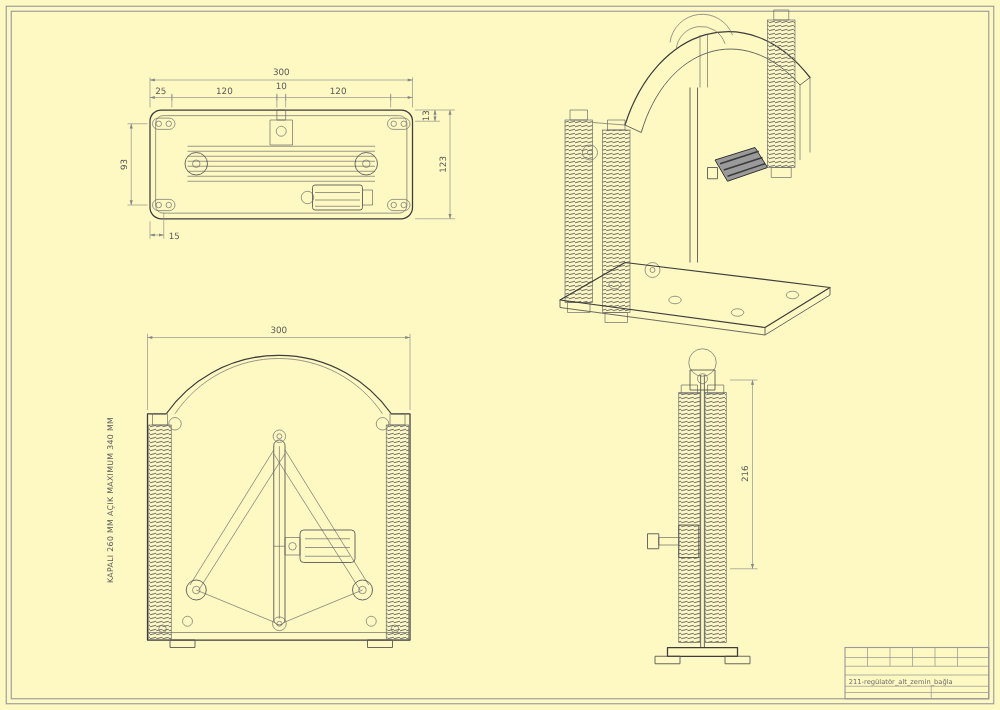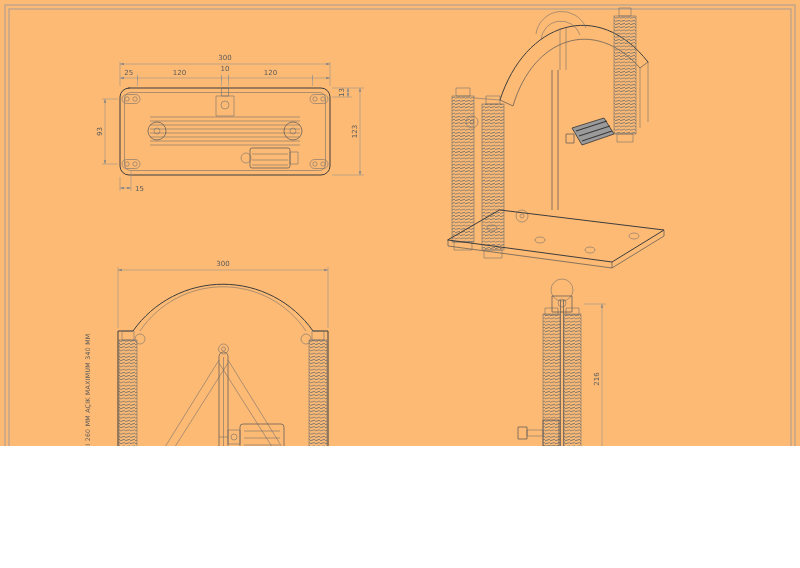--- a/index.html
+++ b/index.html
@@ -1,16 +1,16 @@
 <!DOCTYPE html>
 <html><head>
 <meta charset="utf-8">
 <style>
   html,body{margin:0;padding:0;background:#ffffff}
-  .sheet{position:relative;width:800px;height:446px;background:#fdba74;overflow:hidden;font-family:"DejaVu Sans",sans-serif}
+  .sheet{position:relative;width:800px;height:568px;background:#fef9c3;overflow:hidden;font-family:"DejaVu Sans",sans-serif}
   svg{display:block}
   .ol{fill:none;stroke:#3d3d3d;stroke-width:1;stroke-linejoin:round;stroke-linecap:round}
   .md{fill:none;stroke:#555555;stroke-width:.7;stroke-linejoin:round}
   .thin{fill:none;stroke:#6b6b6b;stroke-width:.55;stroke-linejoin:round}
   .dim{fill:none;stroke:#909090;stroke-width:.55}
   .frame{fill:none;stroke:#9a9a9a;stroke-width:.9}
   text{fill:#5a5a5a;font-size:7px;font-family:"DejaVu Sans",sans-serif}
   .t6{font-size:6.2px;letter-spacing:.3px}
   .t5{font-size:5.4px;fill:#6a6a6a}
   .coilrect{stroke:#6b6b6b;stroke-width:.55}

